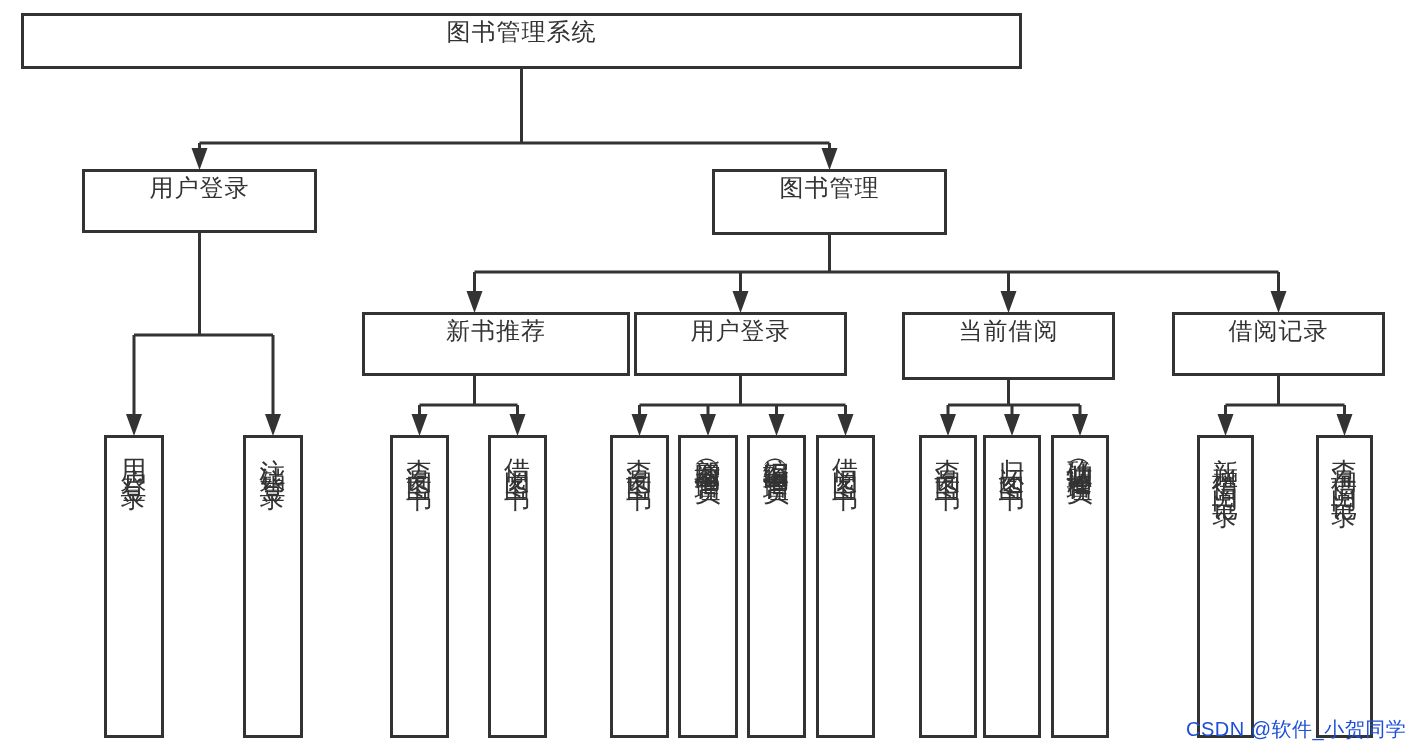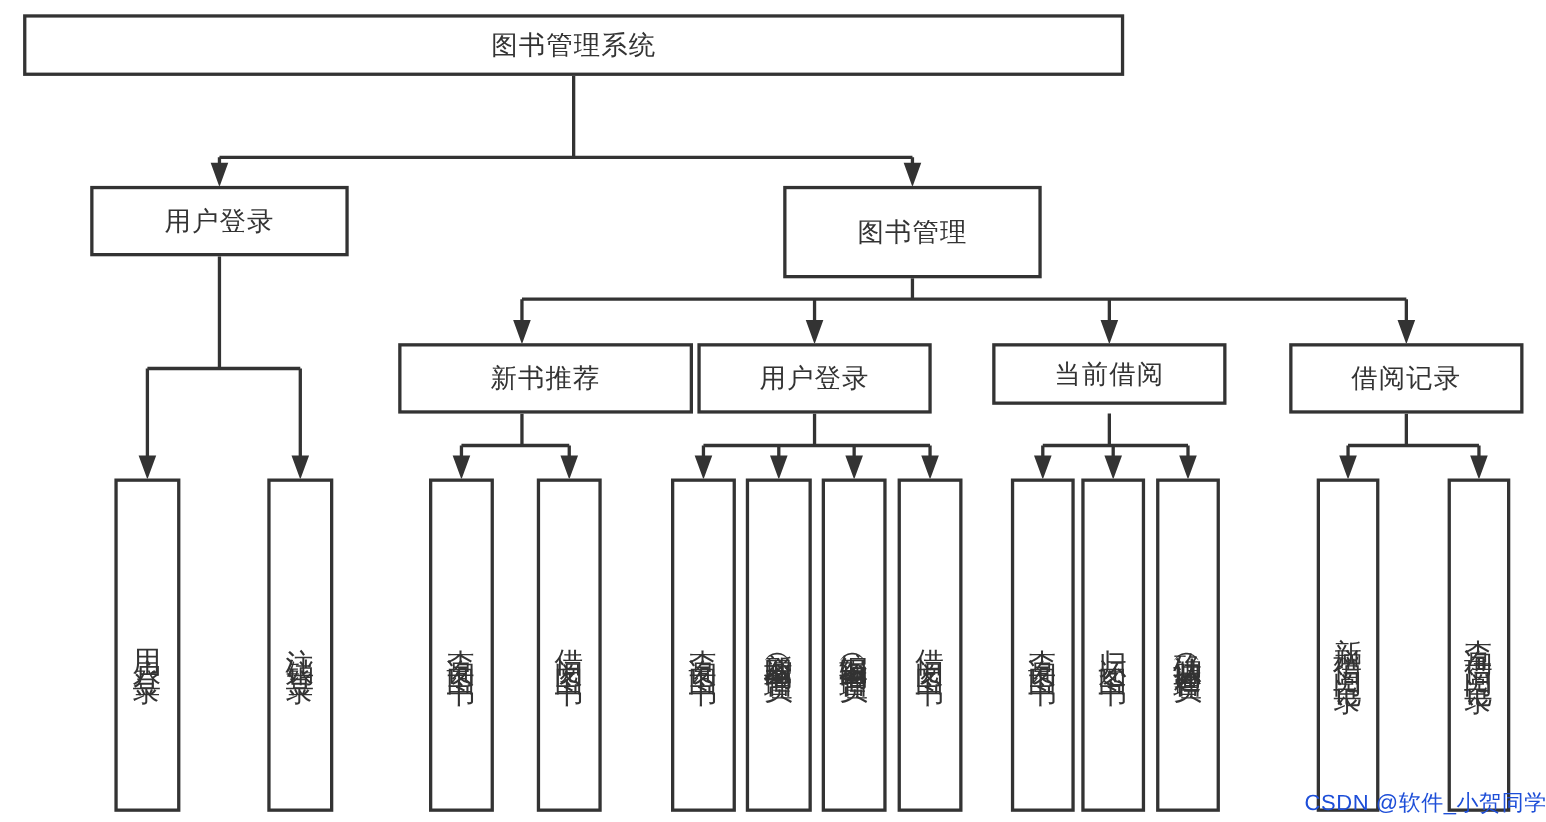--- a/index.html
+++ b/index.html
@@ -4,21 +4,21 @@
 <style>
   html,body{margin:0;padding:0;background:#ffffff;}
   #stage{
     position:relative;width:1405px;height:747px;background:#ffffff;
     font-family:"Liberation Sans","DejaVu Sans",sans-serif;overflow:hidden;
   }
   #connector-svg{position:absolute;left:0;top:0;z-index:1;}
   .node{
     position:absolute;box-sizing:border-box;background:#ffffff;
     border:3px solid #333333;z-index:2;
-    display:flex;align-items:center;justify-content:center;
+    display:flex;align-items:flex-start;justify-content:center;
   }
   .node .label{
     color:#333333;font-size:24px;letter-spacing:1px;white-space:nowrap;
   }
   .node.vert .label{
     writing-mode:vertical-rl;text-orientation:mixed;
     font-size:26px;letter-spacing:9px;line-height:1;
   }
   .node.vert .label.long{letter-spacing:3px;}
   #watermark{
@@ -34,36 +34,36 @@
       <path d="M 521.5 69 V 143 M 199.5 143 H 829.5 M 199.5 143 V 153 M 829.5 143 V 153 M 199.5 233 V 335 M 134 335 H 273 M 134 335 V 419 M 273 335 V 419 M 829.5 233 V 272 M 474.5 272 H 1278.5 M 474.5 272 V 296 M 740.5 272 V 296 M 1008.5 272 V 296 M 1278.5 272 V 296 M 474.5 376 V 405 M 419.5 405 H 517.5 M 419.5 405 V 419 M 517.5 405 V 419 M 740.5 376 V 405 M 639.5 405 H 845.5 M 639.5 405 V 419 M 708 405 V 419 M 776.5 405 V 419 M 845.5 405 V 419 M 1008.5 376 V 405 M 948 405 H 1080 M 948 405 V 419 M 1012 405 V 419 M 1080 405 V 419 M 1278.5 376 V 405 M 1225.5 405 H 1344.5 M 1225.5 405 V 419 M 1344.5 405 V 419" fill="none" stroke="#333333" stroke-width="3"></path>
       <path d="M 191.5 148 L 207.5 148 L 199.5 170 Z M 821.5 148 L 837.5 148 L 829.5 170 Z M 126 414 L 142 414 L 134 436 Z M 265 414 L 281 414 L 273 436 Z M 466.5 291 L 482.5 291 L 474.5 313 Z M 732.5 291 L 748.5 291 L 740.5 313 Z M 1000.5 291 L 1016.5 291 L 1008.5 313 Z M 1270.5 291 L 1286.5 291 L 1278.5 313 Z M 411.5 414 L 427.5 414 L 419.5 436 Z M 509.5 414 L 525.5 414 L 517.5 436 Z M 631.5 414 L 647.5 414 L 639.5 436 Z M 700 414 L 716 414 L 708 436 Z M 768.5 414 L 784.5 414 L 776.5 436 Z M 837.5 414 L 853.5 414 L 845.5 436 Z M 940 414 L 956 414 L 948 436 Z M 1004 414 L 1020 414 L 1012 436 Z M 1072 414 L 1088 414 L 1080 436 Z M 1217.5 414 L 1233.5 414 L 1225.5 436 Z M 1336.5 414 L 1352.5 414 L 1344.5 436 Z" fill="#333333" stroke="none"></path>
     </svg>
   <div id="watermark">CSDN @软件_小贺同学</div>
 <div class="node horiz" style="left: 21px; top: 13px; width: 1001px; height: 56px;">
       <span class="label">图书管理系统</span>
     </div>
     <div class="node horiz" style="left: 82px; top: 169px; width: 235px; height: 64px;">
       <span class="label">用户登录</span>
     </div>
-    <div class="node horiz" style="left: 712px; top: 169px; width: 235px; height: 84px;">
+    <div class="node horiz" style="left: 712px; top: 169px; width: 235px; height: 66px;">
       <span class="label">图书管理</span>
     </div>
     <div class="node vert" style="left: 104px; top: 435px; width: 60px; height: 303px;">
       <span class="label">用户登录</span>
     </div>
     <div class="node vert" style="left: 243px; top: 435px; width: 60px; height: 303px;">
       <span class="label">注销登录</span>
     </div>
     <div class="node horiz" style="left: 362px; top: 312px; width: 268px; height: 64px;">
       <span class="label">新书推荐</span>
     </div>
     <div class="node horiz" style="left: 634px; top: 312px; width: 213px; height: 64px;">
       <span class="label">用户登录</span>
     </div>
-    <div class="node horiz" style="left: 902px; top: 312px; width: 213px; height: 56px;">
+    <div class="node horiz" style="left: 902px; top: 312px; width: 213px; height: 68px;">
       <span class="label">当前借阅</span>
     </div>
     <div class="node horiz" style="left: 1172px; top: 312px; width: 213px; height: 64px;">
       <span class="label">借阅记录</span>
     </div>
     <div class="node vert" style="left: 390px; top: 435px; width: 59px; height: 303px;">
       <span class="label">查询图书</span>
     </div>
     <div class="node vert" style="left: 488px; top: 435px; width: 59px; height: 303px;">
       <span class="label">借阅图书</span>

